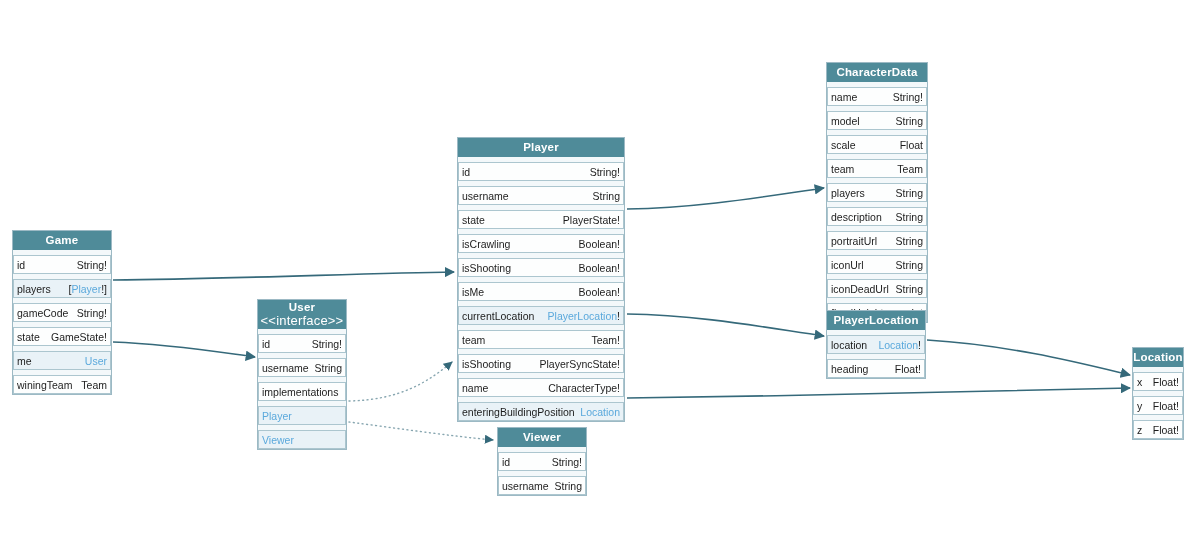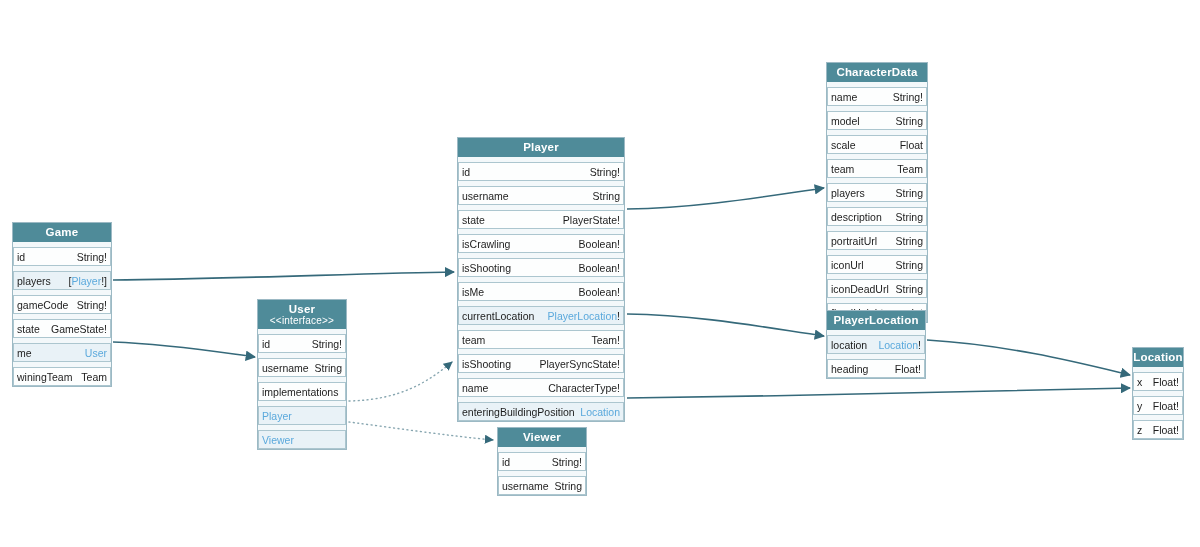--- a/index.html
+++ b/index.html
@@ -28,21 +28,21 @@
     flex-direction: column;
     align-items: center;
     justify-content: center;
     font-size: 11.5px;
     font-weight: bold;
     line-height: 1.1;
     letter-spacing: 0.2px;
   }
   .ehead.tall { height: 29px; }
   .ehead-sub {
-    font-size: 10px;
+    font-size: 13px;
     font-weight: normal;
   }
   .erow {
     height: 19px;
     margin-top: 5px;
     box-sizing: border-box;
     border: 1px solid var(--row-border, #acc6cf);
     display: flex;
     justify-content: space-between;
     align-items: center;
@@ -70,21 +70,21 @@
     stroke: var(--edge-dotted, #87a6b0);
     stroke-width: 1.4;
     stroke-dasharray: 1 3.5;
     stroke-linecap: round;
   }
 </style>
 </head>
 <body>
 
 <div id="canvas">
-    <div class="etable" style="left: 12px; top: 222px; width: 100px;">
+    <div class="etable" style="left: 12px; top: 230px; width: 100px;">
       <div class="ehead">
         <div class="ehead-title">Game</div>
       </div>
       <div class="erow">
         <span class="fname">id</span>
         <span class="ftype"><span>String!</span></span>
       </div>
       <div class="erow hl">
         <span class="fname">players</span>
         <span class="ftype"><span>[</span><span class="link">Player</span><span>!]</span></span>

